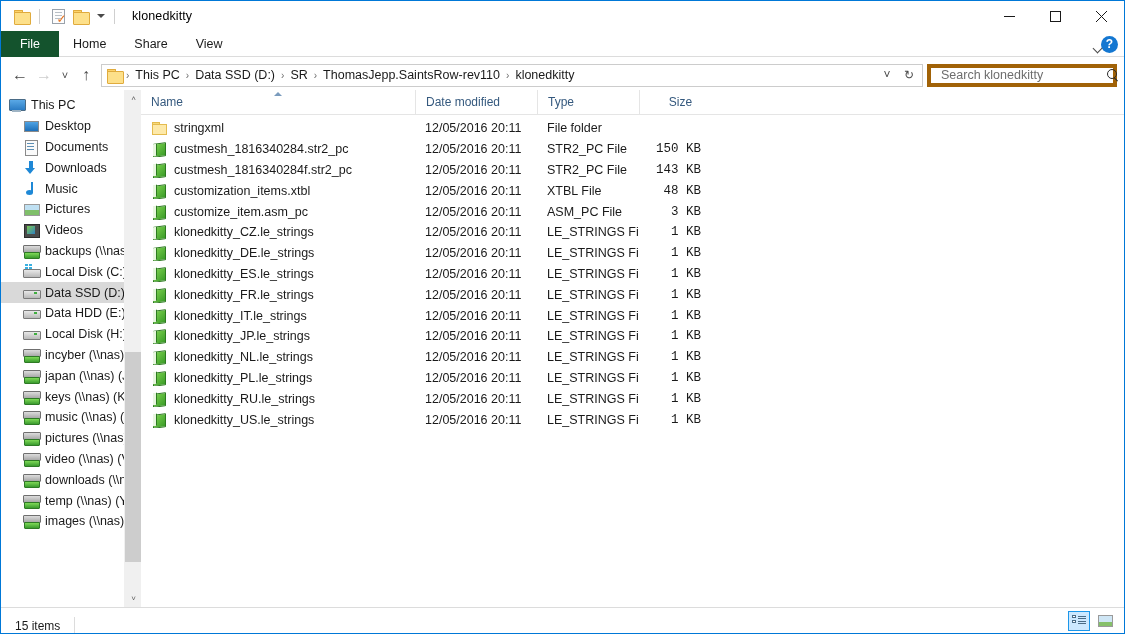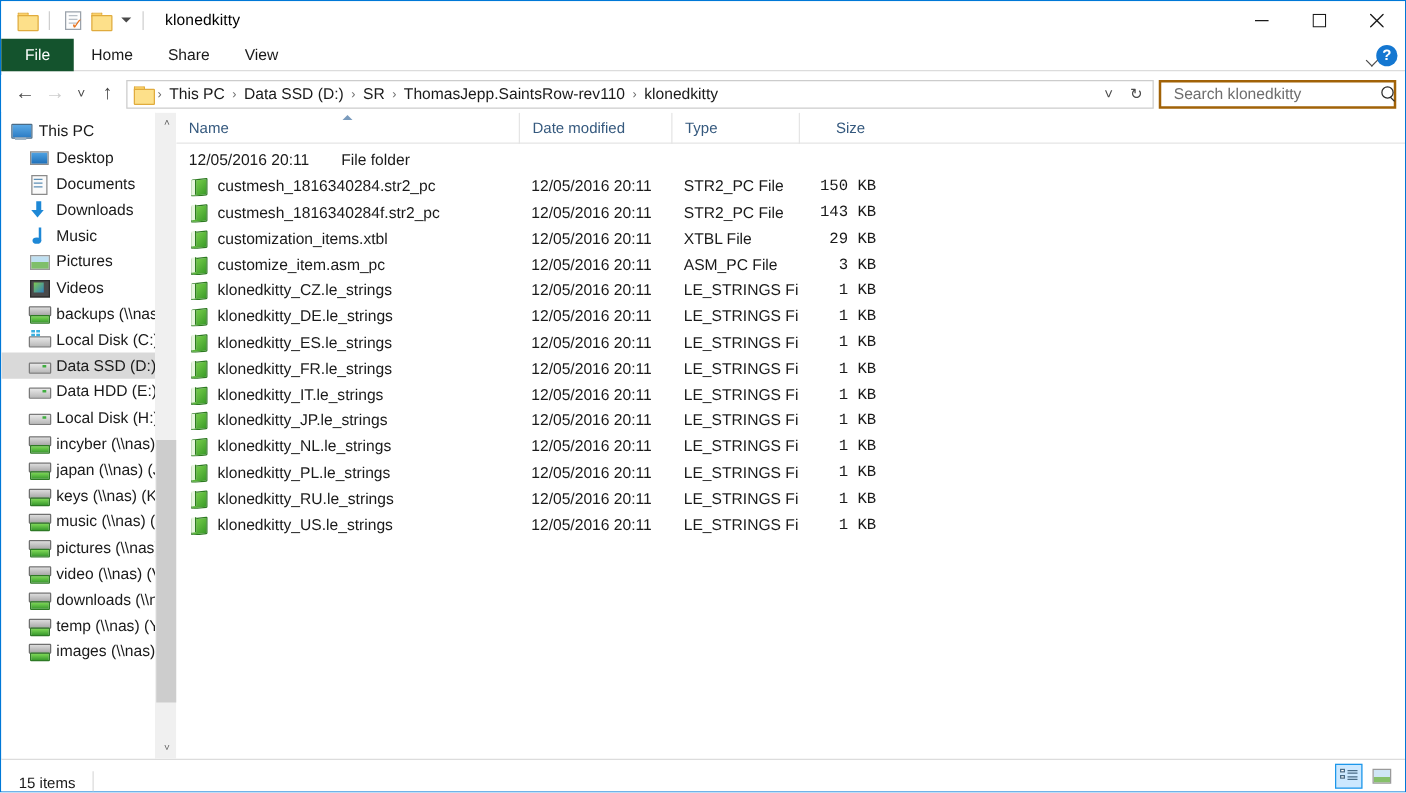--- a/index.html
+++ b/index.html
@@ -125,21 +125,21 @@
   }
   .crumb-sep {
     color: #6d6d6d; font-size: 10px; padding: 0 1px; user-select: none;
   }
   .addr-right { display: flex; align-items: center; gap: 0px; }
   .addr-btn {
     width: 22px; height: 21px; display: flex; align-items: center; justify-content: center;
     color: #4a4a4a; font-size: 12px;
   }
   .search-box {
-    width: 190px; height: 23px; border: 2px solid #a16207; background: #ffffff;
+    width: 190px; height: 23px; border: 4px solid #a16207; background: #ffffff;
     display: flex; align-items: center; padding: 0 4px 0 8px; margin-left: 4px;
   }
   .search-box input {
     flex: 1; border: none; outline: none; font-size: 12.5px;
     font-family: "Liberation Sans", sans-serif; color: #6d6d6d; background: transparent;
   }
   .search-box input::placeholder { color: #6d6d6d; }
   .mag {
     width: 13px; height: 13px; position: relative; margin-left: 3px;
   }
@@ -536,20 +536,24 @@
         </div>
         <div class="col c-type">
           <span>Type</span>
         </div>
         <div class="col c-size">
           <span>Size</span>
         </div>
       </div>
       <div id="rows">
           <div class="row">
+            <div class="cell name">
+              <span class="f-ico folder"></span>
+              <span>stringxml</span>
+            </div>
             <div class="cell date">12/05/2016 20:11</div>
             <div class="cell type">File folder</div>
             <div class="cell size"></div>
           </div>
           <div class="row">
             <div class="cell name">
               <span class="f-ico file"></span>
               <span>custmesh_1816340284.str2_pc</span>
             </div>
             <div class="cell date">12/05/2016 20:11</div>
@@ -565,21 +569,21 @@
             <div class="cell type">STR2_PC File</div>
             <div class="cell size">143 KB</div>
           </div>
           <div class="row">
             <div class="cell name">
               <span class="f-ico file"></span>
               <span>customization_items.xtbl</span>
             </div>
             <div class="cell date">12/05/2016 20:11</div>
             <div class="cell type">XTBL File</div>
-            <div class="cell size">29 KB</div>
+            <div class="cell size">48 KB</div>
           </div>
           <div class="row">
             <div class="cell name">
               <span class="f-ico file"></span>
               <span>customize_item.asm_pc</span>
             </div>
             <div class="cell date">12/05/2016 20:11</div>
             <div class="cell type">ASM_PC File</div>
             <div class="cell size">3 KB</div>
           </div>

